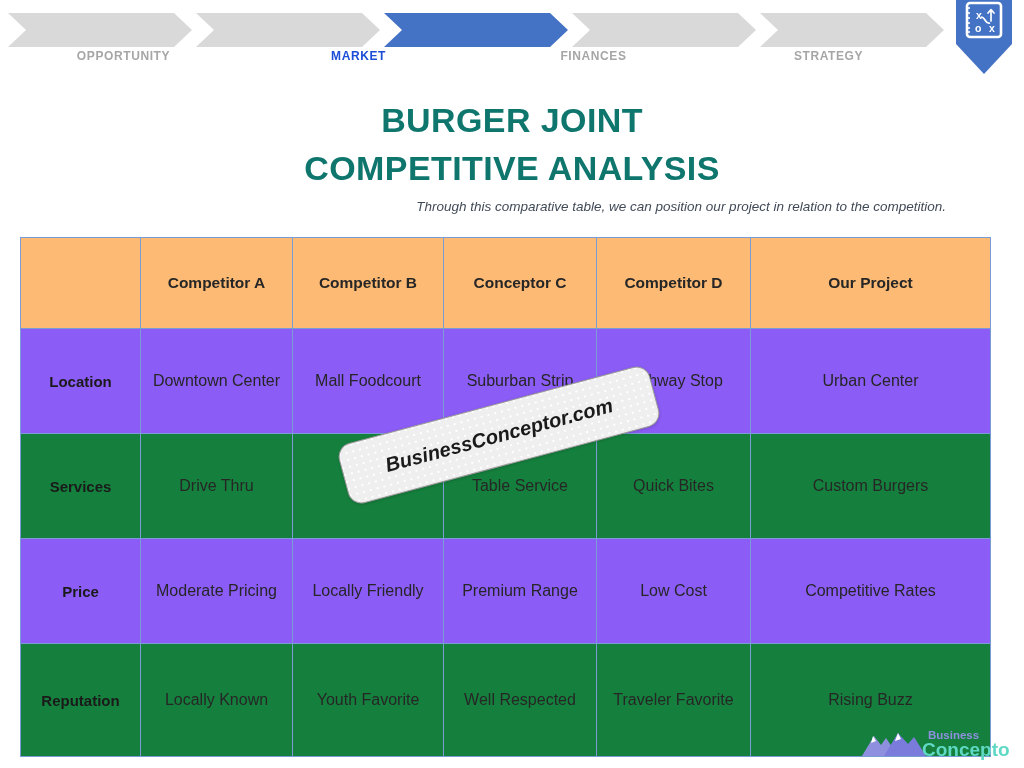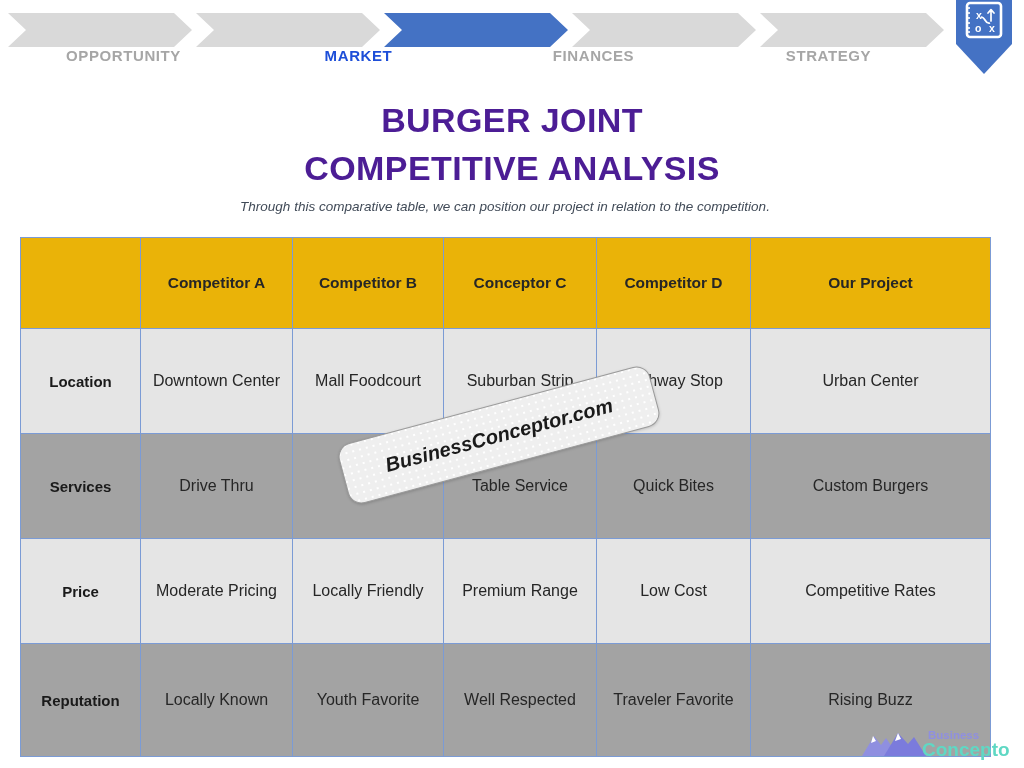--- a/index.html
+++ b/index.html
@@ -53,21 +53,21 @@
     left: 8px;
     top: 46px;
     width: 940px;
     height: 22px;
     display: flex;
   }
   .chev-label {
     flex: 1 1 0;
     margin-right: 4px;
     text-align: center;
-    font-size: 15px;
+    font-size: 12px;
     font-weight: bold;
     letter-spacing: 0.6px;
     color: #a6a6a6;
     line-height: 20px;
     text-transform: uppercase;
   }
   .chev-label.active {
     color: #1d4ed8;
   }
 
@@ -84,34 +84,33 @@
   #title-block {
     position: absolute;
     left: 0;
     top: 96px;
     width: 1024px;
     text-align: center;
   }
   .title-line {
     font-size: 34px;
     font-weight: bold;
-    color: #4c1d95;
+    color: #0f766e;
     letter-spacing: 0.4px;
     line-height: 1.42;
   }
   #subtitle {
     position: absolute;
     left: 0;
     top: 199px;
     width: 946px;
-    text-align: center;
+    text-align: right;
     font-size: 13.5px;
     font-style: italic;
     color: #404a57;
-    padding-left: 32px;
   }
 
   
   #analysis-table {
     position: absolute;
     left: 20px;
     top: 237px;
     width: 970px;
     border-collapse: collapse;
     table-layout: fixed;
@@ -123,31 +122,31 @@
     vertical-align: middle;
     font-size: 16px;
     color: #262626;
     padding: 4px 6px;
     font-weight: normal;
   }
   #analysis-table thead th {
     height: 82px;
     font-weight: bold;
     font-size: 15.5px;
-    background: #eab308;
+    background: #fdba74;
     margin-left: 48px;
   }
   #analysis-table tbody td {
     height: 96px;
   }
   #analysis-table tbody tr.shaded td {
-    background: #e5e5e5;
+    background: #8b5cf6;
   }
   #analysis-table tbody tr:not(.shaded) td {
-    background: #a3a3a3;
+    background: #15803d;
   }
   #analysis-table td.rowhead,
   #analysis-table th.corner {
     font-weight: bold;
     font-size: 15px;
     color: #1a1a1a;
   }
   #analysis-table tbody tr:last-child td {
     height: 104px;
   }

